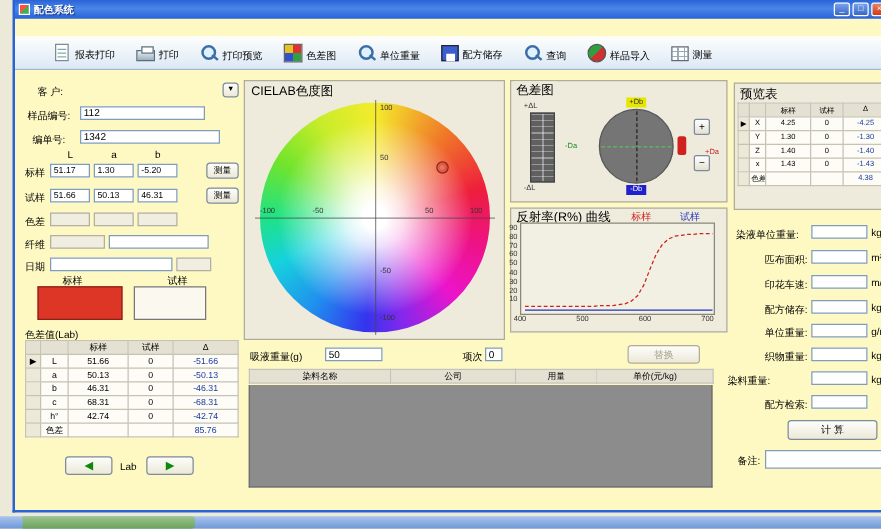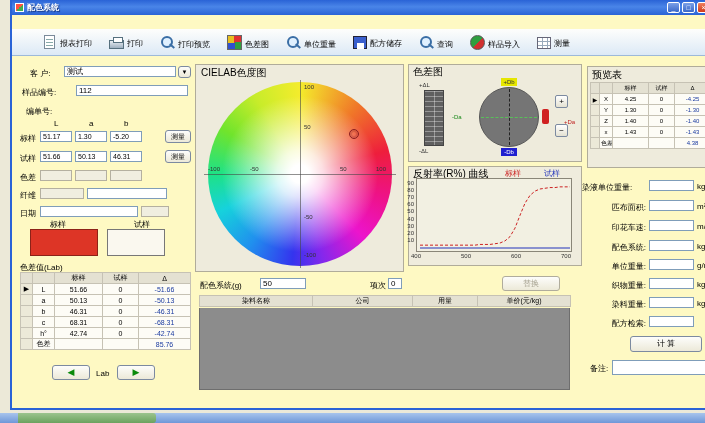--- a/index.html
+++ b/index.html
@@ -126,27 +126,27 @@
           <span class="ic i-import"></span>
           <span>样品导入</span>
         </span>
     <span class="tbtn">
           <span class="ic i-measure"></span>
           <span>测量</span>
         </span>
   </div>
 
   <span class="lbl" style="left:18px;top:68px">客 户:</span>
-  <input class="inp" style="left: 52px; top: 66px; width: 112px;" value="测试">
   <span class="btn" style="left:166px;top:66px;width:13px;height:12px;font-size:6px;line-height:10px">▼</span>
 
   <span class="lbl" style="left:10px;top:87px">样品编号:</span>
-  <input class="inp" style="left: 52px; top: 85px; width: 112px; margin-left: 12px;" value="112">
+  <input class="inp" style="left: 52px; top: 85px; width: 100px;" value="112">
 
   <span class="lbl" style="left:14px;top:106px">编单号:</span>
+  <input class="inp" style="left: 52px; top: 104px; width: 112px;" value="1342">
 
   <span class="lbl" style="left:42px;top:119px">L</span>
   <span class="lbl" style="left:77px;top:119px">a</span>
   <span class="lbl" style="left:112px;top:119px">b</span>
 
   <span class="lbl" style="left:8px;top:133px">标样</span>
   <input class="inp" style="left: 28px; top: 131px; width: 32px; font-size: 7px;" value="51.17">
   <input class="inp" style="left: 63px; top: 131px; width: 32px; font-size: 7px;" value="1.30">
   <input class="inp" style="left: 98px; top: 131px; width: 32px; font-size: 7px;" value="-5.20">
   <span class="btn" style="left:153px;top:130px;width:26px;height:13px;font-size:7px;line-height:11px">测量</span>
@@ -350,21 +350,21 @@
     <tr>
             <td class="mk"></td>
             <td>色差</td>
             <td></td>
             <td></td>
             <td class="dv">4.38</td>
           </tr>
   </tbody>
       </table>
 
-  <span class="lbl" style="left:188px;top:280px">配色系统(g)</span>
+  <span class="lbl" style="left:188px;top:280px">吸液重量(g)</span>
   <input class="inp" style="left: 248px; top: 278px; width: 46px;" value="50">
   <span class="lbl" style="left:358px;top:280px">项次</span>
   <input class="inp" style="left: 376px; top: 278px; width: 14px;" value="0">
   <span class="btn disabled" style="left:490px;top:276px;width:58px;height:15px;line-height:13px">替换</span>
 
   <table class="grid" style="left:187px;top:295px;width:371px">
     <colgroup>
           <col style="width:113px">
           <col style="width:100px">
           <col style="width:65px">
@@ -374,45 +374,45 @@
           <tr>
       <th>染料名称</th>
       <th>公司</th>
       <th>用量</th>
       <th>单价(元/kg)</th>
     </tr>
   </tbody>
       </table>
   <div class="formula-body" style="left:187px;top:308px;width:371px;height:82px"></div>
 
-  <span class="lbl" style="left:570px;top:182px;width:64px;text-align:left">染液单位重量:</span>
+  <span class="lbl" style="left:570px;top:182px;width:64px;text-align:center">染液单位重量:</span>
   <input class="inp" style="left: 637px; top: 180px; width: 45px;" value="">
   <span class="lbl" style="left:685px;top:182px">kg</span>
 
   <span class="lbl" style="left:570px;top:202px;width:64px;text-align:right">匹布面积:</span>
   <input class="inp" style="left: 637px; top: 200px; width: 45px;" value="">
   <span class="lbl" style="left:685px;top:202px">m²</span>
 
   <span class="lbl" style="left:570px;top:222px;width:64px;text-align:right">印花车速:</span>
   <input class="inp" style="left: 637px; top: 220px; width: 45px;" value="">
   <span class="lbl" style="left:685px;top:222px">m/s</span>
 
-  <span class="lbl" style="left:570px;top:242px;width:64px;text-align:right">配色系统:</span>
+  <span class="lbl" style="left:570px;top:242px;width:64px;text-align:right">配方储存:</span>
   <input class="inp" style="left: 637px; top: 240px; width: 45px;" value="">
   <span class="lbl" style="left:685px;top:242px">kg</span>
 
   <span class="lbl" style="left:570px;top:261px;width:64px;text-align:right">单位重量:</span>
   <input class="inp" style="left: 637px; top: 259px; width: 45px;" value="">
   <span class="lbl" style="left:685px;top:261px">g/m²</span>
 
   <span class="lbl" style="left:570px;top:280px;width:64px;text-align:right">织物重量:</span>
   <input class="inp" style="left: 637px; top: 278px; width: 45px;" value="">
   <span class="lbl" style="left:685px;top:280px">kg</span>
 
-  <span class="lbl" style="left:570px;top:299px;width:64px;text-align:right">染料重量:</span>
+  <span class="lbl" style="left:570px;top:299px;width:64px;text-align:left">染料重量:</span>
   <input class="inp" style="left: 637px; top: 297px; width: 45px;" value="">
   <span class="lbl" style="left:685px;top:299px">kg</span>
 
   <span class="lbl" style="left:570px;top:318px;width:64px;text-align:right">配方检索:</span>
   <input class="inp" style="left: 637px; top: 316px; width: 45px;" value="">
   <span class="lbl" style="left:685px;top:318px"></span>
 
   <span class="btn" style="left:618px;top:336px;width:72px;height:16px;line-height:14px">计 算</span>
   <span class="lbl" style="left:578px;top:363px">备注:</span>
   <input class="inp" style="left: 600px; top: 360px; width: 98px; height: 15px;" value="">

